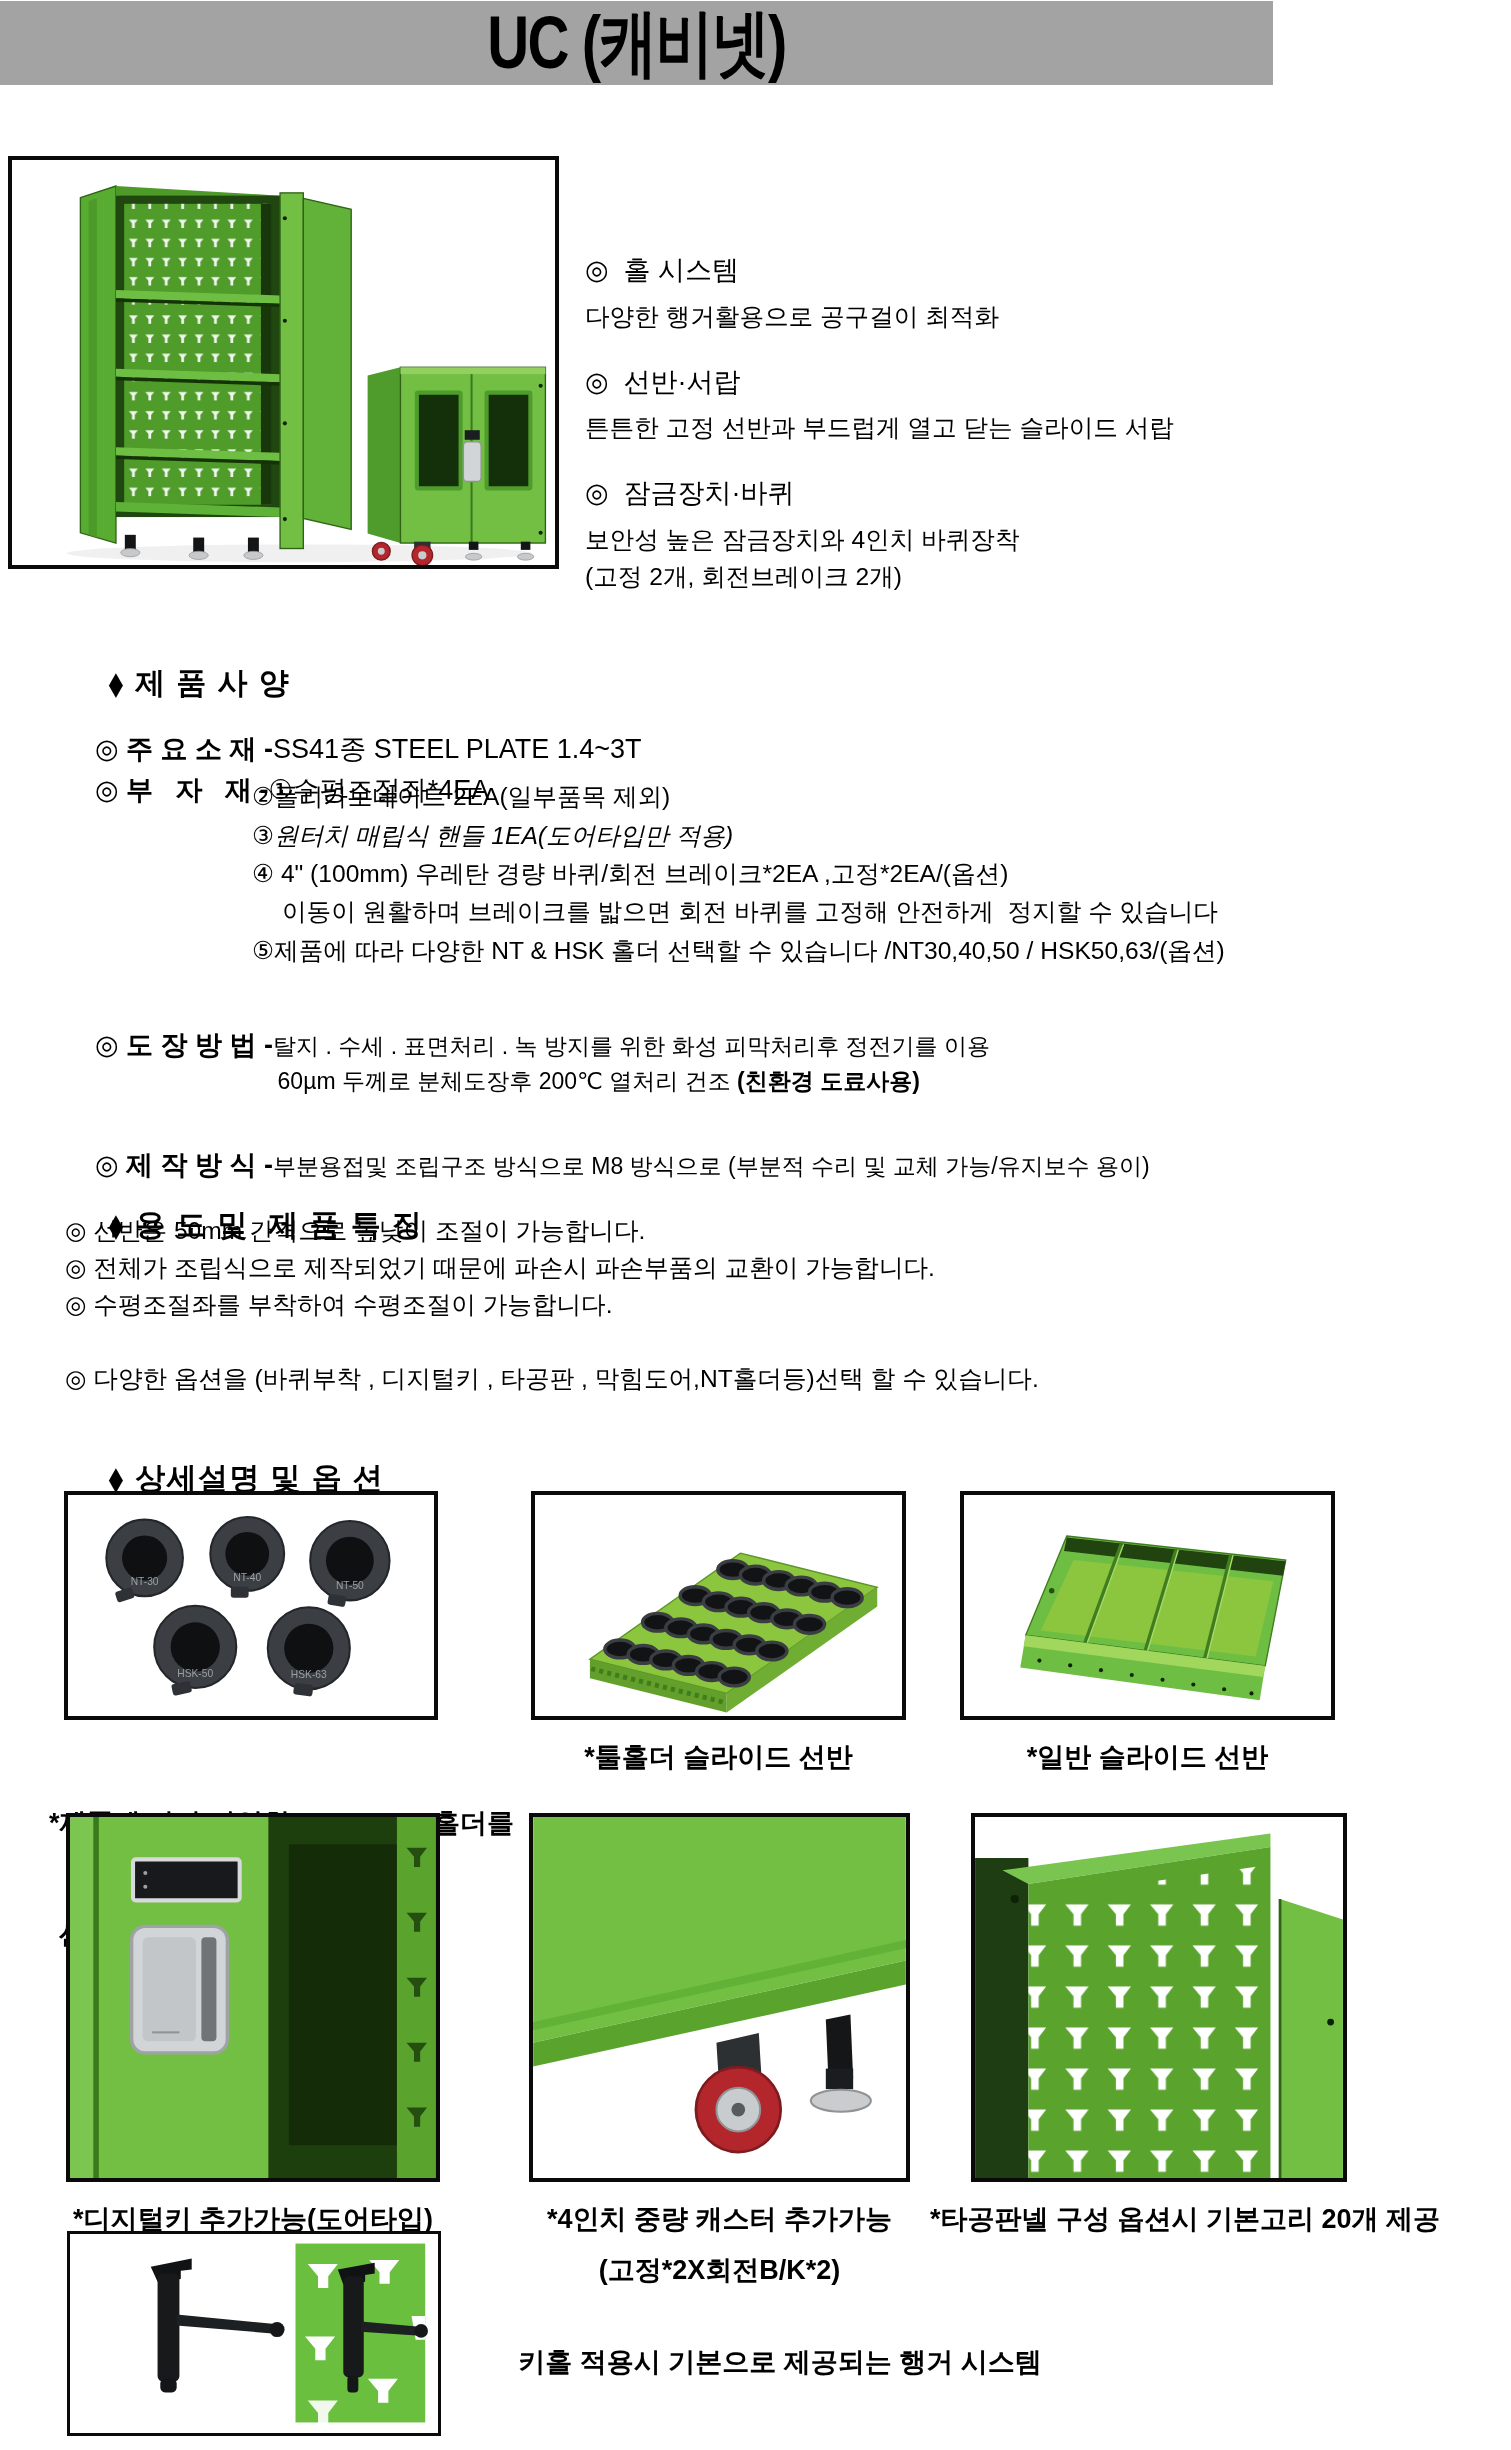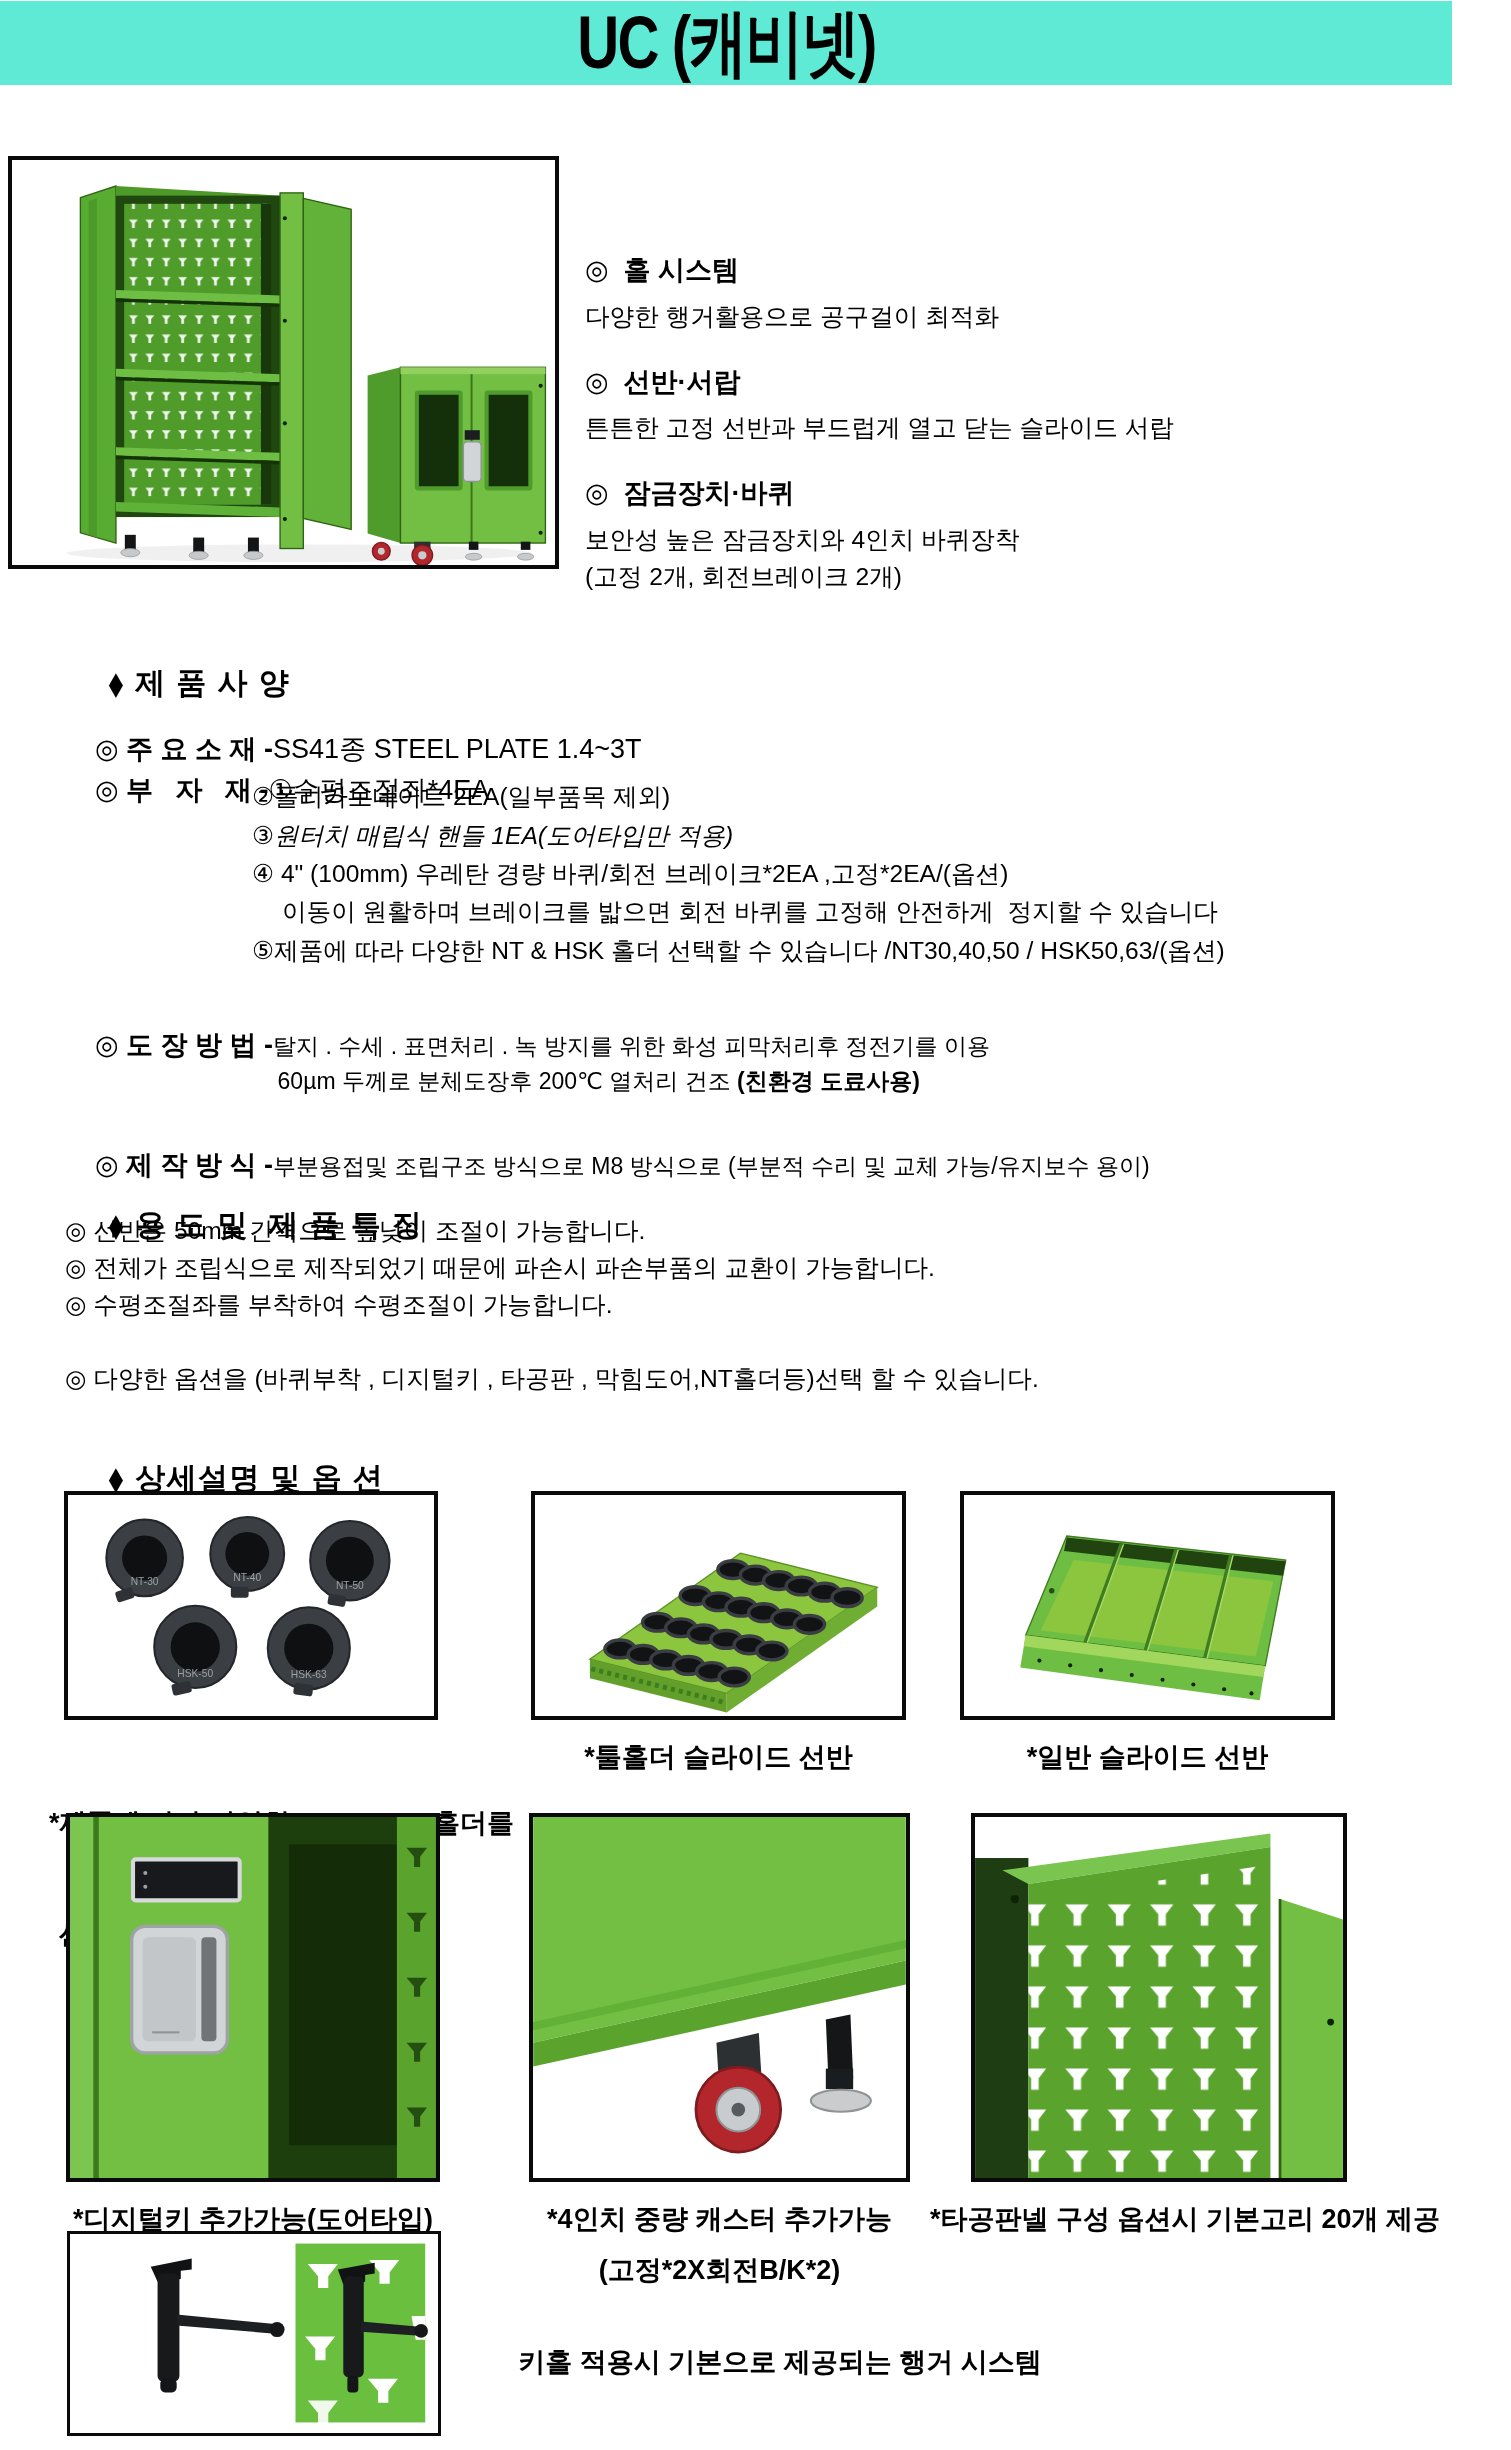--- a/index.html
+++ b/index.html
@@ -1,31 +1,31 @@
 <!DOCTYPE html>
 <html style="font-size:11px"><head>
 <meta charset="utf-8">
 <style>
   html,body{margin:0;padding:0;background:#ffffff;}
   .page{position:relative;width:1512px;height:2450px;background:#ffffff;overflow:hidden;
         font-family:"Liberation Sans","DejaVu Sans",sans-serif;color:#000;}
-  .banner{position:absolute;left:0;top:1.4px;width:1452px;height:84px;background:#5eead4;
+  .banner{position:absolute;left:0;top:1.4px;width:1273px;height:84px;background:#a3a3a3;
           display:flex;align-items:center;justify-content:center;}
   .banner h1{margin:0;font-size:66px;font-weight:900;letter-spacing:-2.1px;color:#000;
              transform:scale(0.88,1.12);white-space:pre;}
   .imgbox{position:absolute;border:4.1px solid #0a0a0a;background:#fff;box-sizing:border-box;}
   .line{position:absolute;white-space:pre;font-size:24.6px;line-height:1.25;}
   .b{font-weight:bold;}
   .fs40{font-size:27px;}
   .fs34{font-size:23px;}
   .sect{position:absolute;white-space:pre;font-size:30px;font-weight:bold;letter-spacing:1.4px;}
   .dia{display:inline-block;transform:scale(0.62,1.08);margin-right:6.8px;}
   .feature{position:absolute;left:585px;top:252px;width:917px;}
   .feature .grp{margin-bottom:29px;}
-  .feature .fh{font-size:27px;font-weight:bold;margin-bottom:9.6px;white-space:pre;}
+  .feature .fh{font-size:27px;font-weight:normal;margin-bottom:9.6px;white-space:pre;}
   .feature .fb{font-size:24.6px;line-height:37px;white-space:pre;}
   .cap{position:absolute;font-size:27px;font-weight:bold;white-space:pre;line-height:37px;}
   .capc{text-align:center;}
   svg{display:block;}
 </style>
 </head>
 <body>
 
 <div class="page">
 

